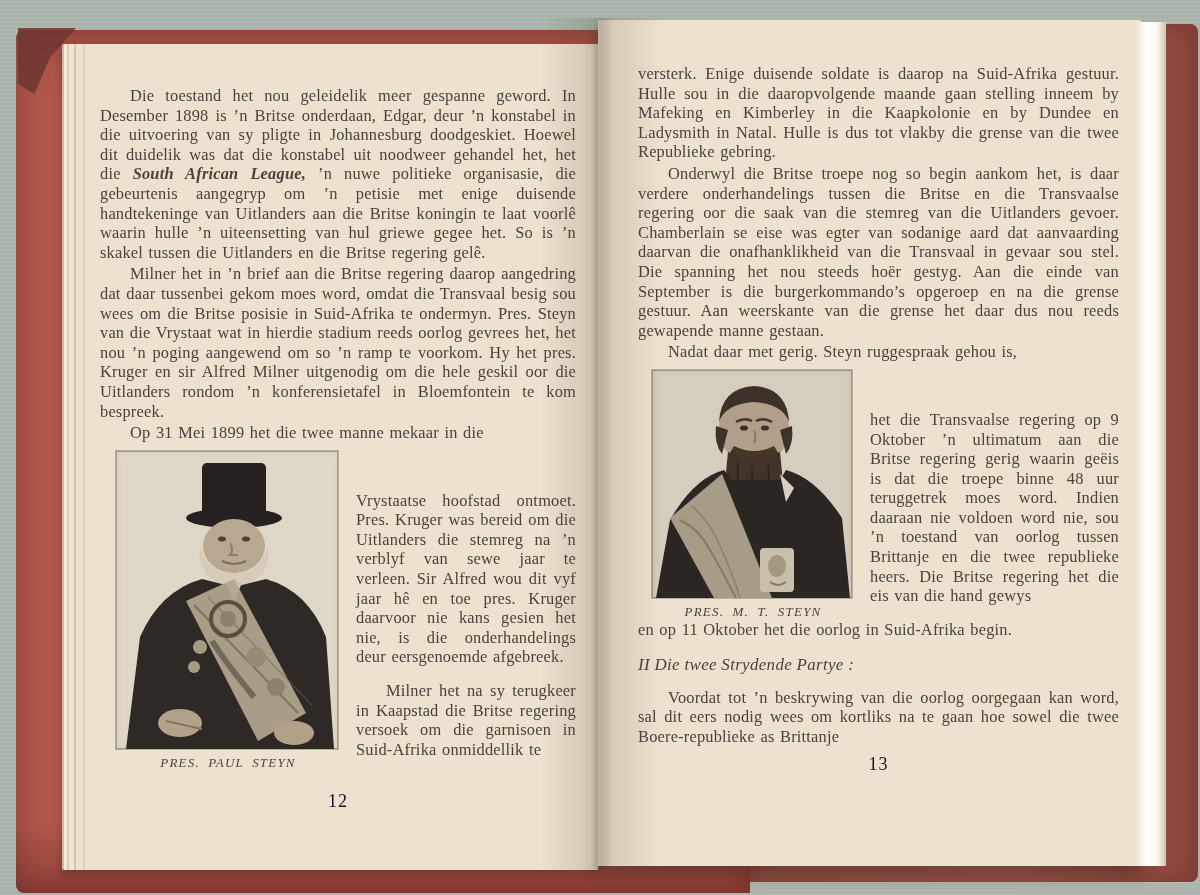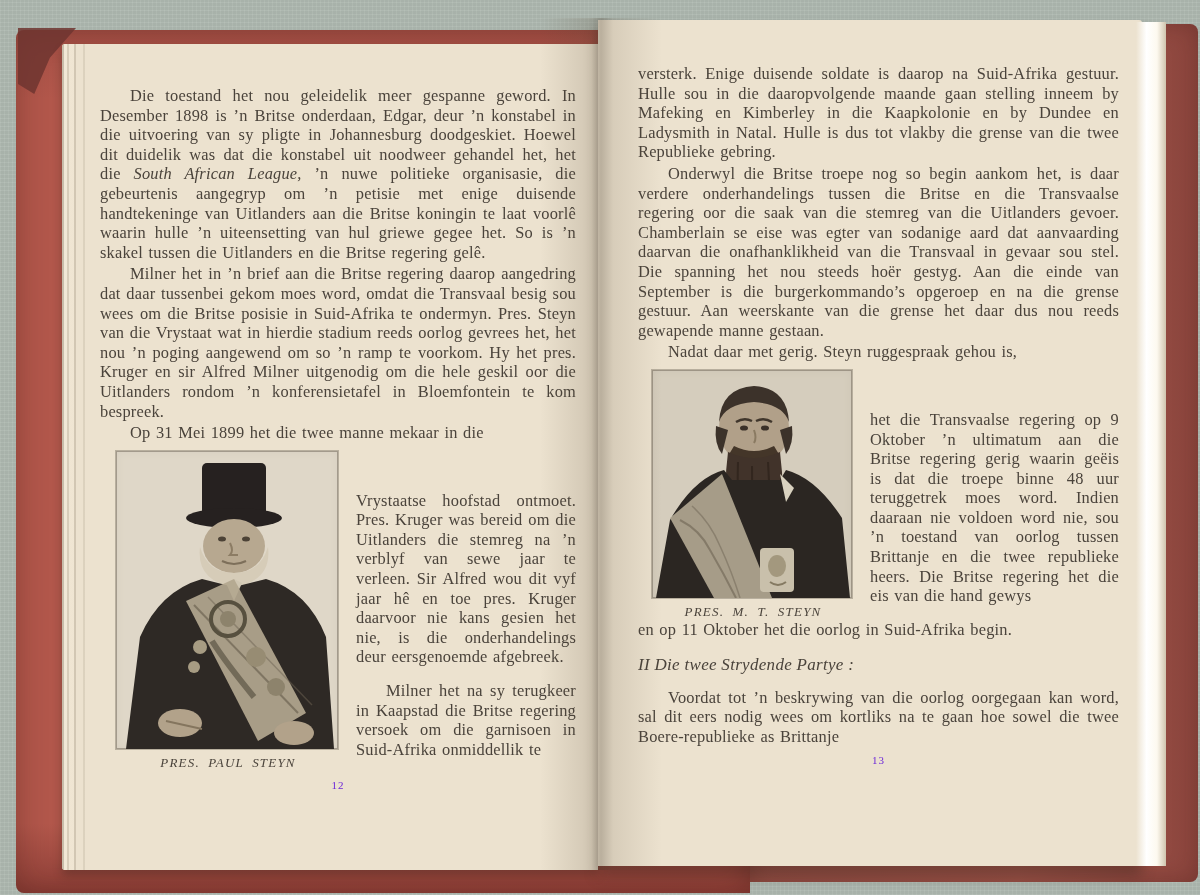--- a/index.html
+++ b/index.html
@@ -78,28 +78,28 @@
     background:repeating-linear-gradient(0deg,
       rgba(214,170,170,0.35) 0 2px,(0,0,0,0) 2px 3px,
       rgba(168,198,178,0.30) 3px 5px,rgba(190,190,224,0.25) 5px 7px);
     box-shadow:0 0 0 1px rgba(90,80,65,0.35), inset 0 0 8px rgba(60,50,40,0.2);
   }
   .caption{
     margin-top:6px;text-align:center;font-style:italic;
     font-size:13px;letter-spacing:1.2px;color:#4a433b;word-spacing:4px;
   }
   .pagenum{
-    text-align:center;font-size:11px;color:#6d28d9;letter-spacing:1px;
+    text-align:center;font-size:18px;color:#0f172a;letter-spacing:1px;
   }
   .heading{
     margin:14px 0 0 0;color:#4a433b;font-size:17px;line-height:22px;
     font-style:italic;letter-spacing:0.3px;
   }
   .fullline{margin-top:2px;}
-  i.inline-it{font-style:italic;}
+  i.inline-it{font-style:italic;font-weight:bold;}
 </style>
 </head>
 <body>
 
 <div class="scan-bg"></div>
 
 <div class="cover-left"></div>
 <div class="cover-notch"></div>
 <div class="cover-right"></div>
 
@@ -153,21 +153,21 @@
         </svg>
       </div>
       <div class="caption">PRES. PAUL STEYN</div>
     </div>
     <div class="fig-col">
       <p class="book">Vrystaatse hoofstad ontmoet. Pres. Kruger was bereid om die Uitlanders die stemreg na ’n verblyf van sewe jaar te verleen. Sir Alfred wou dit vyf jaar hê en toe pres. Kruger daarvoor nie kans gesien het nie, is die onderhandelings deur eersgenoemde afgebreek.</p>
       <p class="book indent" style="margin-top:14px;">Milner het na sy terugkeer in Kaapstad die Britse regering versoek om die garnisoen in Suid-Afrika onmiddellik te</p>
     </div>
   </div>
 
-  <div class="pagenum" style="margin-top:8px;">12</div>
+  <div class="pagenum" style="margin-top:20px;">12</div>
 </div>
 
 <div class="page-inner-right">
   <p class="book">versterk. Enige duisende soldate is daarop na Suid-Afrika gestuur. Hulle sou in die daaropvolgende maande gaan stelling inneem by Mafeking en Kimberley in die Kaapkolonie en by Dundee en Ladysmith in Natal. Hulle is dus tot vlakby die grense van die twee Republieke gebring.</p>
   <p class="book indent gap">Onderwyl die Britse troepe nog so begin aankom het, is daar verdere onderhandelings tussen die Britse en die Transvaalse regering oor die saak van die stemreg van die Uitlanders gevoer. Chamberlain se eise was egter van sodanige aard dat aanvaarding daarvan die onafhanklikheid van die Transvaal in gevaar sou stel. Die spanning het nou steeds hoër gestyg. Aan die einde van September is die burgerkommando’s opgeroep en na die grense gestuur. Aan weerskante van die grense het daar dus nou reeds gewapende manne gestaan.</p>
   <p class="book indent gap">Nadat daar met gerig. Steyn ruggespraak gehou is,</p>
 
   <div class="fig-row">
     <div class="figure" style="width:202px;margin:6px 16px 0 14px;">
       <div class="portrait-wrap" style="width:200px;height:228px;">

